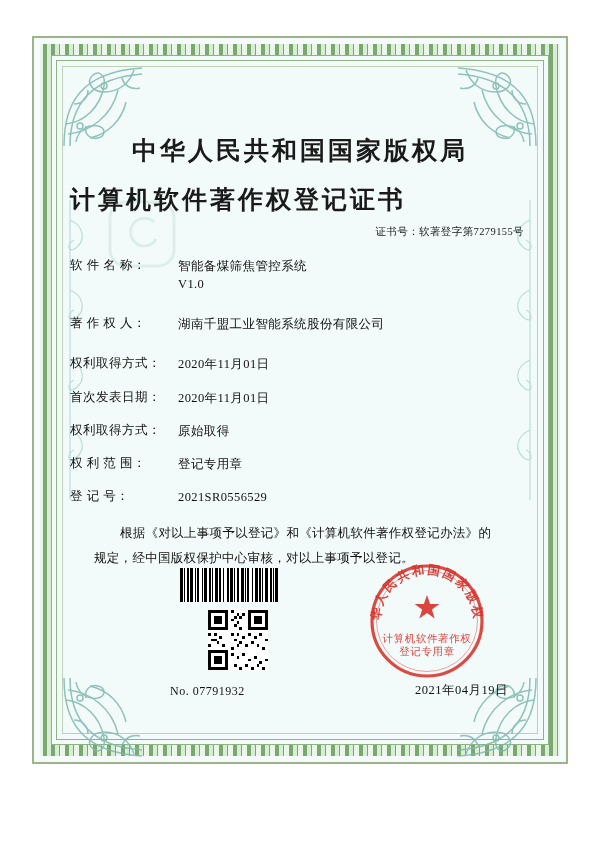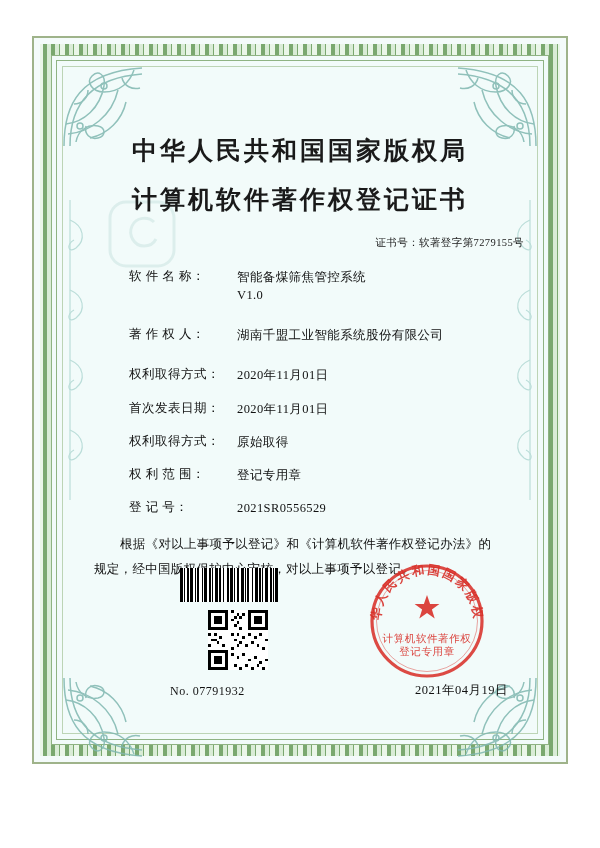--- a/index.html
+++ b/index.html
@@ -113,42 +113,40 @@
   .title-main {
     text-align: center;
     font-size: 25px;
     font-weight: bold;
     letter-spacing: 3px;
     color: #1a1a1a;
     margin-top: 50px;
     font-family: "Liberation Serif", serif;
   }
   .title-sub {
-    text-align: center;
+    text-align: left;
     font-size: 25px;
     font-weight: bold;
     letter-spacing: 3px;
     color: #1a1a1a;
     margin-top: 16px;
   }
 
   .cert-no {
     text-align: right;
     font-size: 10.5px;
     color: #1a1a1a;
-    margin-top: 20px;
+    margin-top: 9px;
     padding-right: 6px;
     letter-spacing: 0.4px;
   }
 
   .fields {
     margin-top: 18px;
-    padding-left: 24px;
     padding-right: 10px;
-    margin-left: 35px;
   }
   .field-row {
     display: flex;
     align-items: flex-start;
     margin-bottom: 15px;
     font-size: 12.5px;
     color: #111;
   }
   .field-label {
     width: 108px;

